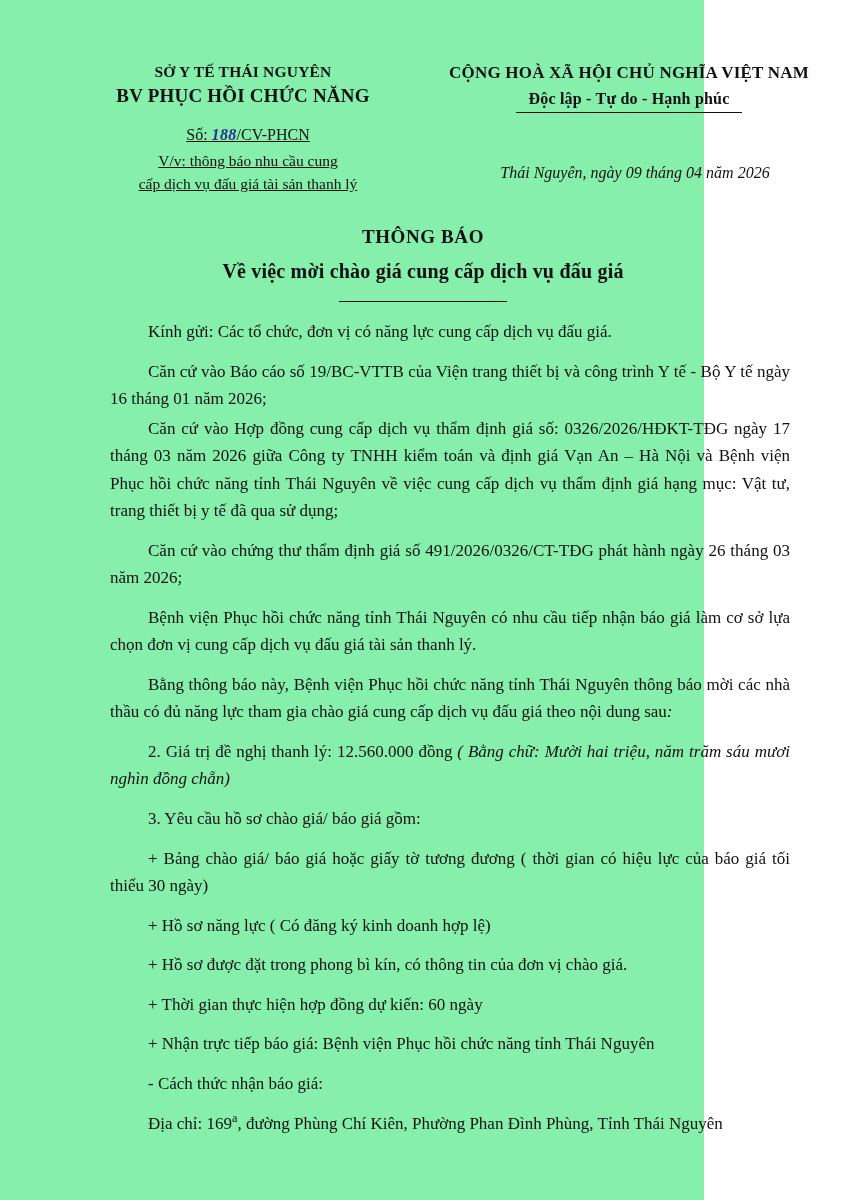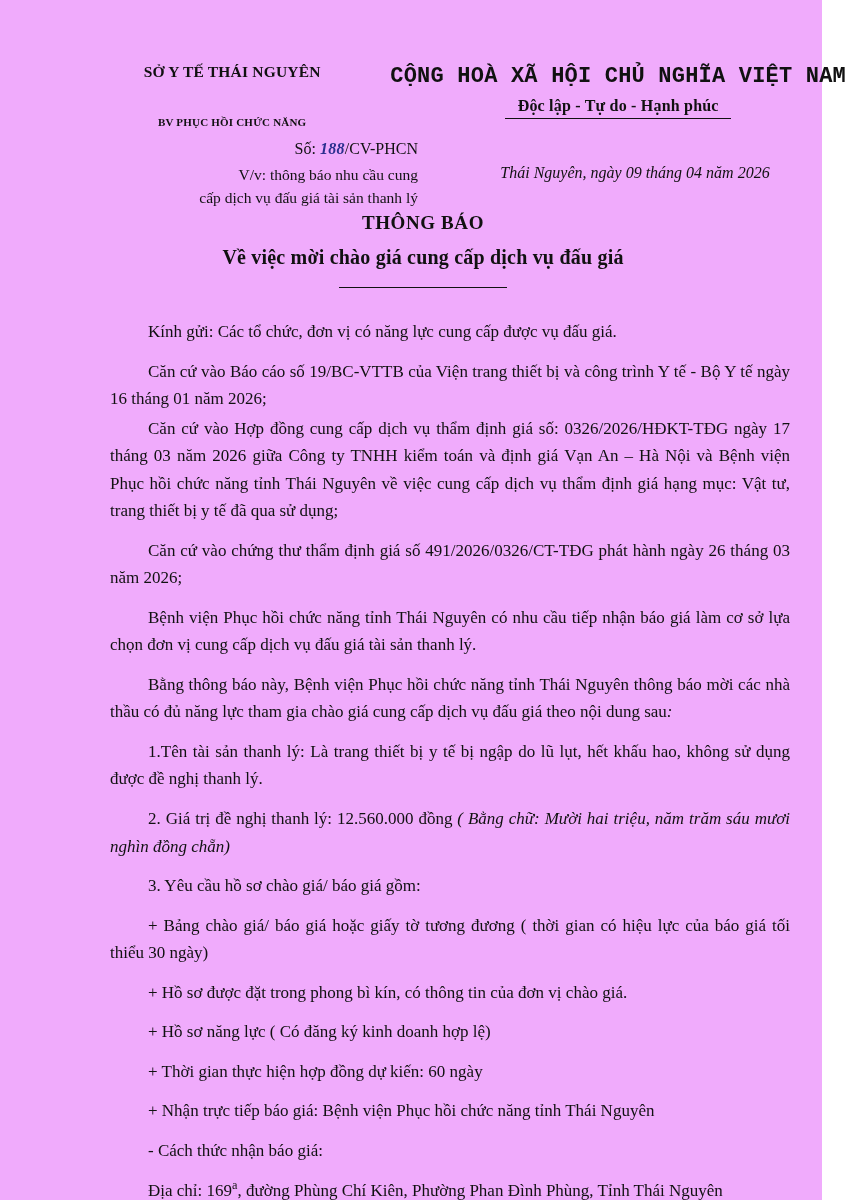--- a/index.html
+++ b/index.html
@@ -12,23 +12,23 @@
     height: 1200px;
     position: relative;
     font-family: "Liberation Serif", "DejaVu Serif", serif;
     color: #111111;
     overflow: hidden;
   }
 
   .page {
     position: absolute;
     left: 0; top: 0;
-    width: 822px;
+    width: 704px;
     height: 1200px;
-    background: #f0abfc;
+    background: #86efac;
   }
 
   
   .header {
     position: absolute;
     top: 62px;
     left: 0;
     width: 846px;
     display: flex;
     flex-direction: row;
@@ -45,53 +45,52 @@
     text-align: center;
     line-height: 1.35;
     margin-left: 4px;
   }
   .org-line1 {
     font-size: 15.5px;
     font-weight: bold;
     letter-spacing: 0.2px;
   }
   .org-line2 {
-    font-size: 11px;
-    font-weight: bold;
-    letter-spacing: 0.2px;
-    margin-top: 32px;
+    font-size: 19px;
+    font-weight: bold;
+    letter-spacing: 0.2px;
   }
   .nation-line1 {
-    font-size: 22px;
+    font-size: 17px;
     font-weight: bold;
     letter-spacing: 0.2px;
     white-space: nowrap;
-    font-family: Liberation Mono, monospace;
   }
   .nation-line2 {
     font-size: 16px;
     font-weight: bold;
     margin-top: 3px;
     letter-spacing: 0.2px;
   }
   .nation-underline {
     width: 226px;
     height: 1px;
     background: #111;
     margin: 2px auto 0 auto;
   }
 
   
   .docmeta {
     position: absolute;
-    top: 138px;
+    top: 124px;
     left: 78px;
     width: 340px;
-    text-align: right;
+    text-align: center;
     line-height: 1.4;
+    text-decoration: underline;
   }
   .docnum {
     font-size: 16px;
   }
   .docnum .num {
     font-family: "Liberation Serif", serif;
     color: #2b2f8f;
     font-style: italic;
     font-weight: bold;
     letter-spacing: 0.3px;
@@ -108,21 +107,21 @@
     left: 470px;
     width: 330px;
     text-align: center;
     font-style: italic;
     font-size: 16px;
   }
 
   
   .title-block {
     position: absolute;
-    top: 212px;
+    top: 226px;
     left: 0;
     width: 846px;
     text-align: center;
   }
   .title-main {
     font-size: 19px;
     font-weight: bold;
     letter-spacing: 0.6px;
   }
   .title-sub {
@@ -188,31 +187,30 @@
 
   <div class="placedate">Thái Nguyên, ngày 09 tháng 04 năm 2026</div>
 
   <div class="title-block">
     <div class="title-main">THÔNG BÁO</div>
     <div class="title-sub">Về việc mời chào giá cung cấp dịch vụ đấu giá</div>
     <div class="title-rule"></div>
   </div>
 
   <div class="body">
-    <p class="p">Kính gửi: Các tổ chức, đơn vị có năng lực cung cấp được vụ đấu giá.</p>
+    <p class="p">Kính gửi: Các tổ chức, đơn vị có năng lực cung cấp dịch vụ đấu giá.</p>
     <p class="p gap">Căn cứ vào Báo cáo số 19/BC-VTTB của Viện trang thiết bị và công trình Y tế - Bộ Y tế ngày 16 tháng 01 năm 2026;</p>
     <p class="p">Căn cứ vào Hợp đồng cung cấp dịch vụ thẩm định giá số: 0326/2026/HĐKT-TĐG ngày 17 tháng 03 năm 2026 giữa Công ty TNHH kiểm toán và định giá Vạn An – Hà Nội và Bệnh viện Phục hồi chức năng tỉnh Thái Nguyên về việc cung cấp dịch vụ thẩm định giá hạng mục: Vật tư, trang thiết bị y tế đã qua sử dụng;</p>
     <p class="p gap">Căn cứ vào chứng thư thẩm định giá số 491/2026/0326/CT-TĐG phát hành ngày 26 tháng 03 năm 2026;</p>
     <p class="p gap">Bệnh viện Phục hồi chức năng tỉnh Thái Nguyên có nhu cầu tiếp nhận báo giá làm cơ sở lựa chọn đơn vị cung cấp dịch vụ đấu giá tài sản thanh lý.</p>
     <p class="p gap"><span>Bằng thông báo này, Bệnh viện Phục hồi chức năng tỉnh Thái Nguyên thông báo mời các nhà thầu có đủ năng lực tham gia chào giá cung cấp dịch vụ đấu giá theo nội dung sau</span><i>:</i></p>
-    <p class="p gap">1.Tên tài sản thanh lý: Là trang thiết bị y tế bị ngập do lũ lụt, hết khấu hao, không sử dụng được đề nghị thanh lý.</p>
     <p class="p gap"><span>2. Giá trị đề nghị thanh lý: 12.560.000 đồng </span><i>( Bằng chữ: Mười hai triệu, năm trăm sáu mươi nghìn đồng chẵn)</i></p>
     <p class="p gap">3. Yêu cầu hồ sơ chào giá/ báo giá gồm:</p>
     <p class="p gap">+ Bảng chào giá/ báo giá hoặc giấy tờ tương đương ( thời gian có hiệu lực của báo giá tối thiểu 30 ngày)</p>
+    <p class="p gap">+ Hồ sơ năng lực ( Có đăng ký kinh doanh hợp lệ)</p>
     <p class="p gap">+ Hồ sơ được đặt trong phong bì kín, có thông tin của đơn vị chào giá.</p>
-    <p class="p gap">+ Hồ sơ năng lực ( Có đăng ký kinh doanh hợp lệ)</p>
     <p class="p gap">+ Thời gian thực hiện hợp đồng dự kiến: 60 ngày</p>
     <p class="p gap">+ Nhận trực tiếp báo giá: Bệnh viện Phục hồi chức năng tỉnh Thái Nguyên</p>
     <p class="p gap">- Cách thức nhận báo giá:</p>
     <p class="p gap"><span>Địa chỉ: 169</span><span class="sup">a</span><span>, đường Phùng Chí Kiên, Phường Phan Đình Phùng, Tỉnh Thái Nguyên</span></p>
   </div>
 
 </div>
 
 </body></html>

